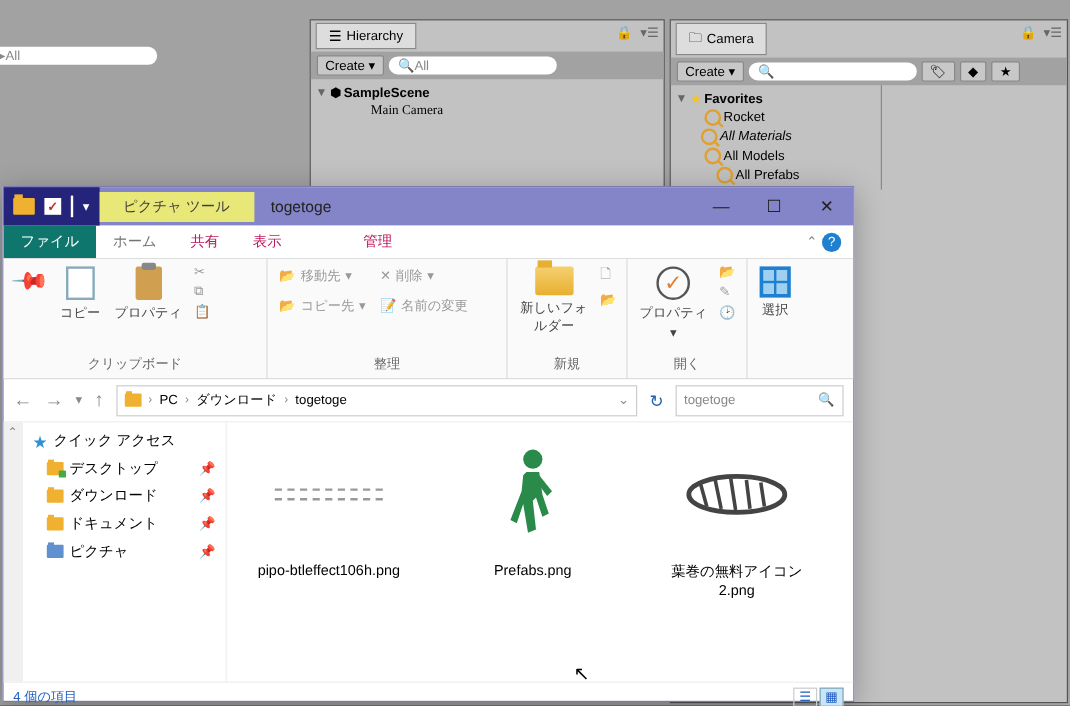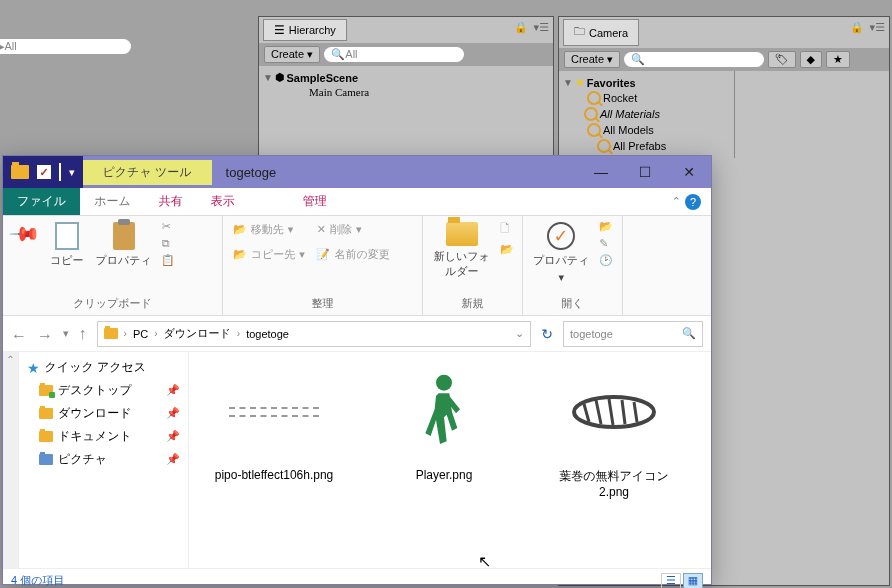--- a/index.html
+++ b/index.html
@@ -251,20 +251,34 @@
       <div class="rgroup-body">
         <div class="rbtn-lg"><div class="check-lg">✓</div><span>プロパティ</span> ▾</div>
         <div style="display:flex; flex-direction:column; gap:4px; color:#999;">
           <span>📂</span>
           <span>✎</span>
           <span>🕑</span>
         </div>
       </div>
       <div class="rgroup-label">開く</div>
     </div>
+    <div class="rgroup" style="width:60px; border-right:none;">
+      <div class="rgroup-body">
+        <div class="rbtn-lg">
+            <div class="select-lg">
+              <div></div>
+              <div></div>
+              <div></div>
+              <div></div>
+            </div>
+            <span>選択</span>
+          </div>
+      </div>
+      <div class="rgroup-label"></div>
+    </div>
   </div>
 
   <div class="nav-row">
     <span class="nav-arrow">←</span>
     <span class="nav-arrow">→</span>
     <span class="nav-arrow" style="font-size:11px;">▾</span>
     <span class="nav-arrow">↑</span>
     <div class="crumb-box">
       <div class="mini-folder"></div>
       <span class="crumb-sep">›</span>
@@ -322,21 +336,21 @@
       <div class="file-item">
         <div class="thumb walker">
           <svg viewBox="0 0 40 60">
               <g fill="#2a8a4a">
                 <circle cx="20" cy="8" r="6"></circle>
                 <path d="M16 16 L24 16 L26 30 L30 42 L26 44 L22 32 L20 34 L22 52 L17 54 L14 36 L10 48 L6 46 L13 28 L14 18 Z"></path>
                 <path d="M24 18 L32 28 L29 31 L23 23 Z"></path>
               </g>
             </svg>
         </div>
-        <div>Player.png</div>
+        <div>Prefabs.png</div>
       </div>
       <div class="file-item">
         <div class="thumb bread">
           <svg viewBox="0 0 90 40">
               <ellipse cx="45" cy="20" rx="40" ry="15" fill="none" stroke="#444" stroke-width="4"></ellipse>
               <path d="M15 12 L20 30 M27 8 L32 32 M40 7 L44 33 M53 8 L56 32 M65 10 L68 30" stroke="#444" stroke-width="3" fill="none"></path>
             </svg>
         </div>
         <div>葉巻の無料アイコン2.png</div>
       </div>

